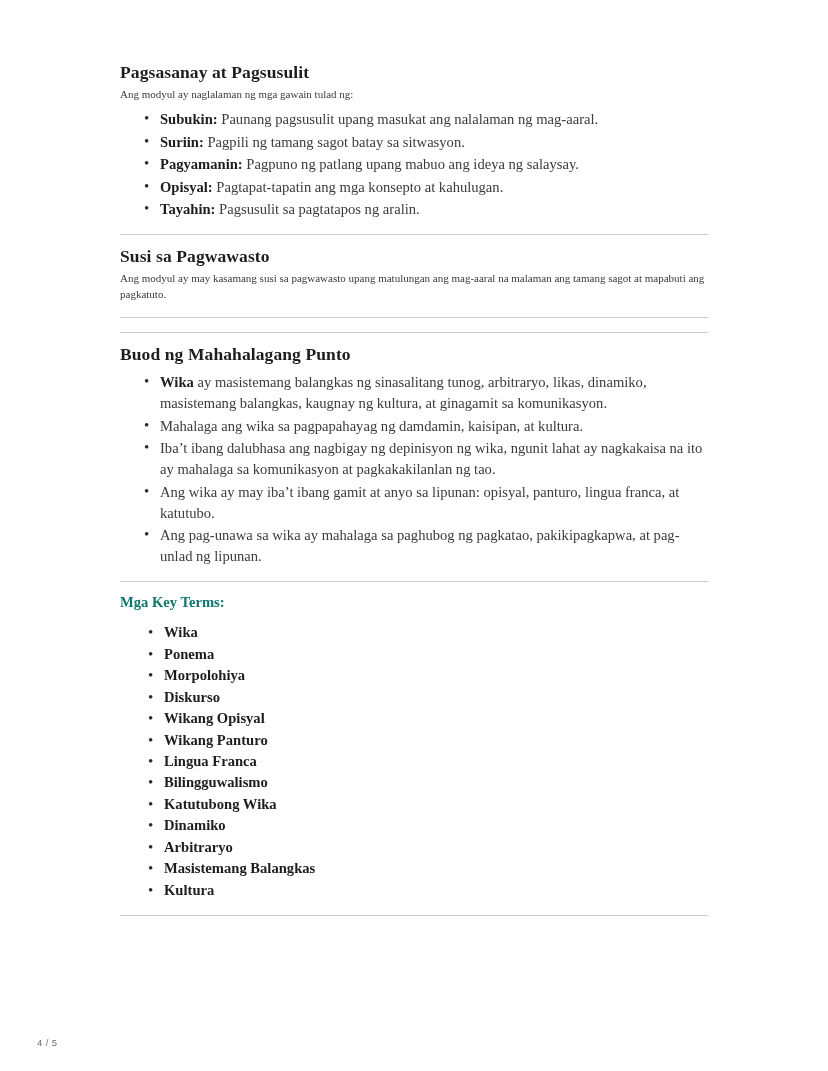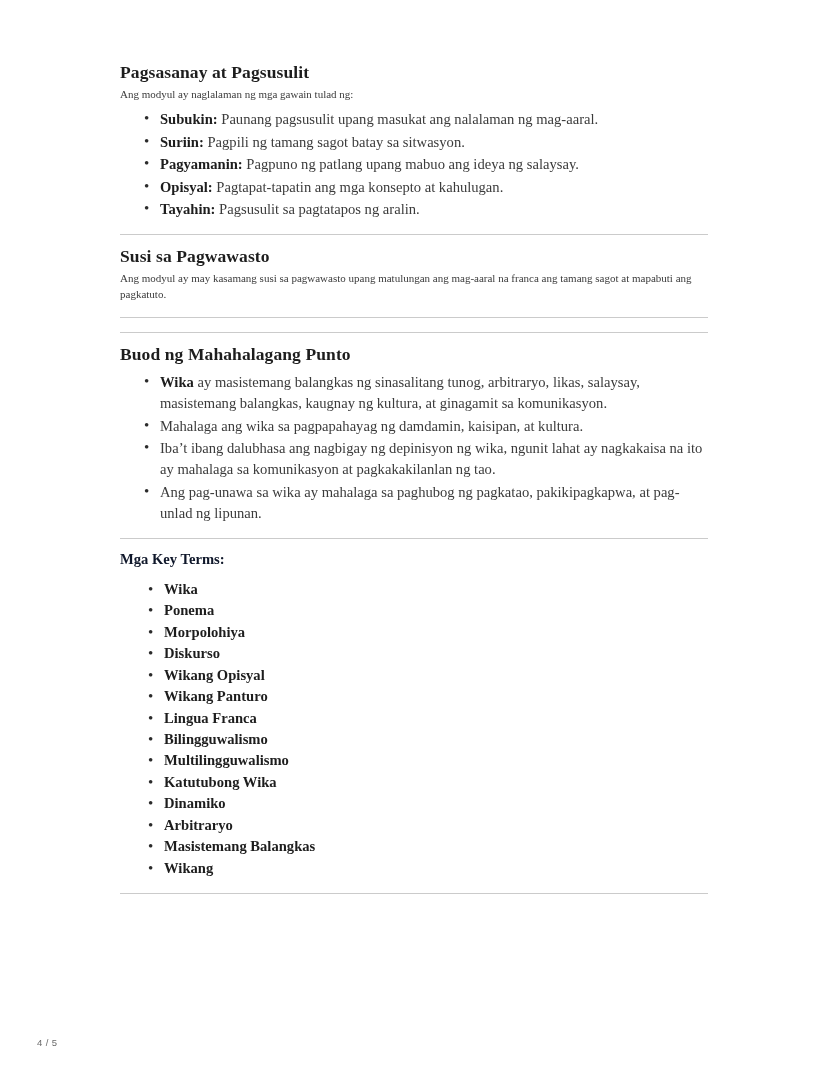--- a/index.html
+++ b/index.html
@@ -77,21 +77,21 @@
   }
   .tight-list {
     margin-top: 4px;
   }
   .tight-list li {
     margin-bottom: 0.5px;
   }
   h3.subhead {
     font-size: 14.6px;
     font-weight: bold;
-    color: #0f172a;
+    color: #0f766e;
     margin: 0;
     line-height: 1.3;
   }
   ul.terms {
     margin: 10px 0 0 0;
     padding: 0 0 0 44px;
     list-style: none;
   }
   ul.terms li {
     position: relative;
@@ -139,57 +139,57 @@
           <li><b>Pagyamanin:</b><span> Pagpuno ng patlang upang mabuo ang ideya ng salaysay.</span></li>
           <li><b>Opisyal:</b><span> Pagtapat-tapatin ang mga konsepto at kahulugan.</span></li>
           <li><b>Tayahin:</b><span> Pagsusulit sa pagtatapos ng aralin.</span></li>
         </ul>
     </div>
 
     <hr class="divider">
 
     <div class="section-block">
       <h2 class="section-title">Susi sa Pagwawasto</h2>
-      <p class="lead">Ang modyul ay may kasamang susi sa pagwawasto upang matulungan ang mag-aaral na franca ang tamang sagot at mapabuti ang pagkatuto.</p>
+      <p class="lead">Ang modyul ay may kasamang susi sa pagwawasto upang matulungan ang mag-aaral na malaman ang tamang sagot at mapabuti ang pagkatuto.</p>
     </div>
 
     <hr class="divider">
 
 
     <hr class="divider">
 
     <div class="section-block">
       <h2 class="section-title">Buod ng Mahahalagang Punto</h2>
       <ul class="bullets tight-list" id="buod-list">
-          <li><b>Wika</b><span> ay masistemang balangkas ng sinasalitang tunog, arbitraryo, likas, salaysay, masistemang balangkas, kaugnay ng kultura, at ginagamit sa komunikasyon.</span></li>
+          <li><b>Wika</b><span> ay masistemang balangkas ng sinasalitang tunog, arbitraryo, likas, dinamiko, masistemang balangkas, kaugnay ng kultura, at ginagamit sa komunikasyon.</span></li>
           <li><span>Mahalaga ang wika sa pagpapahayag ng damdamin, kaisipan, at kultura.</span></li>
           <li><span>Iba’t ibang dalubhasa ang nagbigay ng depinisyon ng wika, ngunit lahat ay nagkakaisa na ito ay mahalaga sa komunikasyon at pagkakakilanlan ng tao.</span></li>
+          <li><span>Ang wika ay may iba’t ibang gamit at anyo sa lipunan: opisyal, panturo, lingua franca, at katutubo.</span></li>
           <li><span>Ang pag-unawa sa wika ay mahalaga sa paghubog ng pagkatao, pakikipagkapwa, at pag-unlad ng lipunan.</span></li>
         </ul>
     </div>
 
     <hr class="divider">
 
     <div class="section-block">
       <h3 class="subhead">Mga Key Terms:</h3>
       <ul class="terms" id="terms-list">
           <li>Wika</li>
           <li>Ponema</li>
           <li>Morpolohiya</li>
           <li>Diskurso</li>
           <li>Wikang Opisyal</li>
           <li>Wikang Panturo</li>
           <li>Lingua Franca</li>
           <li>Bilingguwalismo</li>
-          <li>Multilingguwalismo</li>
           <li>Katutubong Wika</li>
           <li>Dinamiko</li>
           <li>Arbitraryo</li>
           <li>Masistemang Balangkas</li>
-          <li>Wikang</li>
+          <li>Kultura</li>
         </ul>
     </div>
 
     <hr class="divider">
 
 
   </div>
 
   <div class="footer">4 / 5</div>
 </div>

